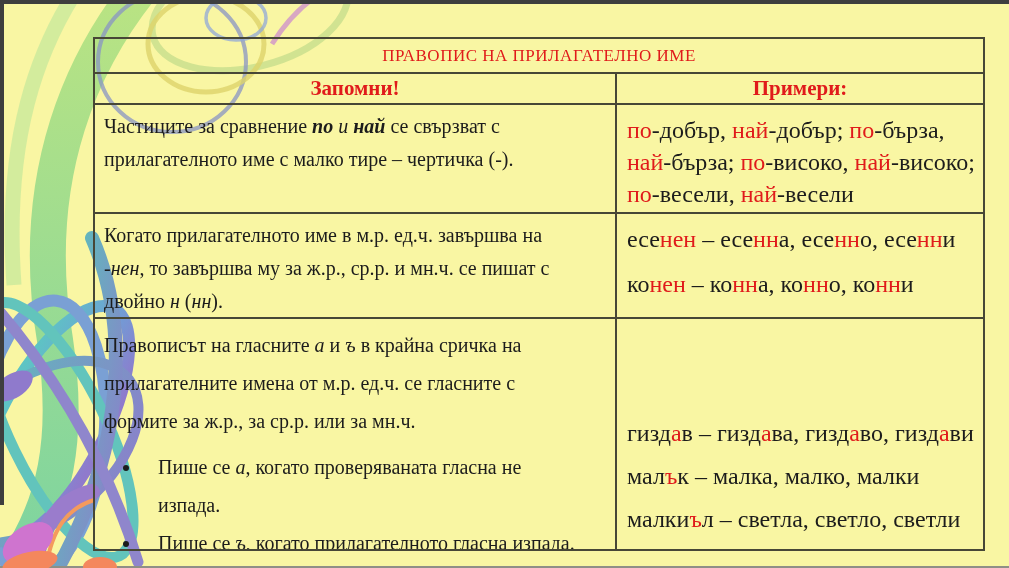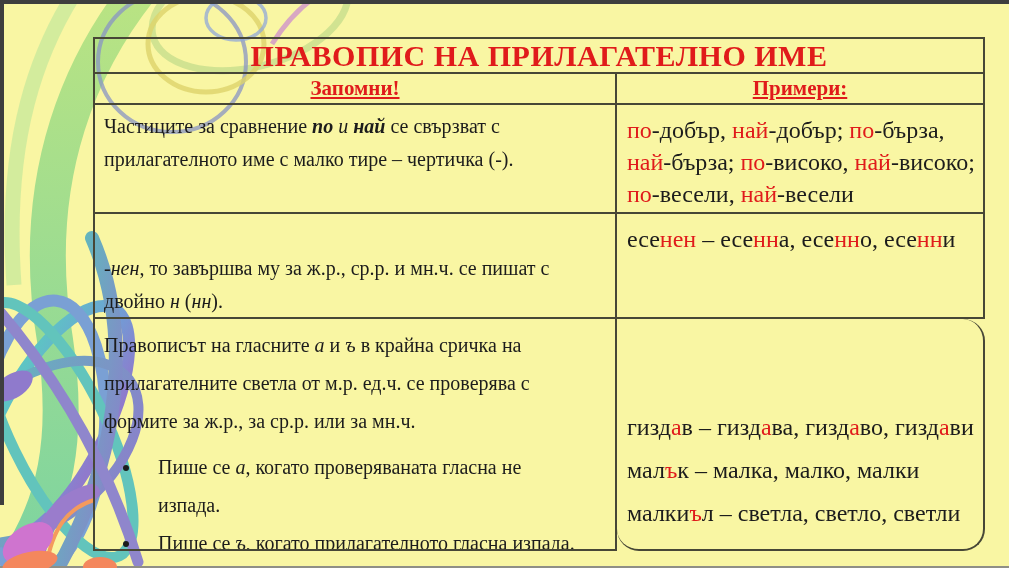--- a/index.html
+++ b/index.html
@@ -32,42 +32,42 @@
     background:transparent;
   }
   .cell{
     border-right:2px solid var(--border);
     border-bottom:2px solid var(--border);
     overflow:hidden;
   }
   .title-cell{
     grid-column:1/3;
     display:flex;align-items:center;justify-content:center;
-    font-size:30px;font-weight:bold;color:var(--red);
+    font-size:17px;font-weight:normal;color:var(--red);
     letter-spacing:.5px;
   }
   .head-cell{
     display:flex;align-items:center;justify-content:center;
-    font-size:21px;font-weight:bold;color:var(--red);text-decoration:underline;
+    font-size:21px;font-weight:bold;color:var(--red);
   }
   .rule-cell{
     font-size:20px;line-height:33px;
     padding:5px 10px 4px 9px;
   }
   .rule-cell.tall{line-height:38px;padding-top:7px;}
   .rule-cell ul{margin:8px;padding-left:30px;}
   .rule-cell li{padding-left:16px;}
   .ex-cell{
     font-size:24px;line-height:32px;
     padding:9px 6px 0 10px;
   }
   .ex-cell p{margin:0 0 13px 0;}
   .ex-cell.bottom{
     display:flex;flex-direction:column;justify-content:flex-end;
-    padding-bottom:8px;line-height:30px;border-radius:22px;
+    padding-bottom:2px;line-height:30px;
   }
   .red{color:var(--red);}
   .it{font-style:italic;}
   .bd{font-weight:bold;}
 </style>
 </head>
 <body>
 
 <svg class="deco" viewBox="0 0 1009 568" xmlns="http://www.w3.org/2000/svg" aria-hidden="true">
   <defs>
@@ -124,27 +124,28 @@
   <div class="cell title-cell">ПРАВОПИС НА ПРИЛАГАТЕЛНО ИМЕ</div>
 
   <div class="cell head-cell">Запомни!</div>
   <div class="cell head-cell">Примери:</div>
 
   <div class="cell rule-cell"><span>Частиците за сравнение </span><span class="it bd">по</span><span class="it"> и </span><span class="it bd">най</span><span> се свързват с </span><br><span>прилагателното име с малко тире – чертичка (-).</span></div>
   <div class="cell ex-cell">
       <p><span class="red">по</span><span>-добър, </span><span class="red">най</span><span>-добър; </span><span class="red">по</span><span>-бърза, </span><br><span class="red">най</span><span>-бърза; </span><span class="red">по</span><span>-високо, </span><span class="red">най</span><span>-високо; </span><br><span class="red">по</span><span>-весели, </span><span class="red">най</span><span>-весели</span></p>
     </div>
 
-  <div class="cell rule-cell"><br><span class="it">-нен</span><span>, то завършва му за ж.р., ср.р. и мн.ч. се пишат с </span><br><span>двойно </span><span class="it">н</span><span> (</span><span class="it">нн</span><span>).</span></div>
+  <div class="cell rule-cell"><span>Когато прилагателното име в м.р. ед.ч. завършва на </span><br><span class="it">-нен</span><span>, то завършва му за ж.р., ср.р. и мн.ч. се пишат с </span><br><span>двойно </span><span class="it">н</span><span> (</span><span class="it">нн</span><span>).</span></div>
   <div class="cell ex-cell">
       <p><span>есе</span><span class="red">нен</span><span> – есе</span><span class="red">нн</span><span>а, есе</span><span class="red">нн</span><span>о, есе</span><span class="red">нн</span><span>и</span></p>
+      <p><span>ко</span><span class="red">нен</span><span> – ко</span><span class="red">нн</span><span>а, ко</span><span class="red">нн</span><span>о, ко</span><span class="red">нн</span><span>и</span></p>
     </div>
 
   <div class="cell rule-cell tall">
-    <div><span>Правописът на гласните </span><span class="it">а</span><span> и </span><span class="it">ъ</span><span> в крайна сричка на </span><br><span>прилагателните светла от м.р. ед.ч. се проверява с </span><br><span>формите за ж.р., за ср.р. или за мн.ч.</span></div>
+    <div><span>Правописът на гласните </span><span class="it">а</span><span> и </span><span class="it">ъ</span><span> в крайна сричка на </span><br><span>прилагателните имена от м.р. ед.ч. се гласните с </span><br><span>формите за ж.р., за ср.р. или за мн.ч.</span></div>
     <ul>
         <li><span>Пише се </span><span class="it">а</span><span>, когато проверяваната гласна не </span><br><span>изпада.</span></li>
         <li><span>Пише се </span><span class="it">ъ</span><span>, когато прилагателното гласна изпада.</span></li>
       </ul>
   </div>
   <div class="cell ex-cell bottom">
       <p><span>гизд</span><span class="red">а</span><span>в – гизд</span><span class="red">а</span><span>ва, гизд</span><span class="red">а</span><span>во, гизд</span><span class="red">а</span><span>ви</span></p>
       <p><span>мал</span><span class="red">ъ</span><span>к – малка, малко, малки</span></p>
       <p><span>малки</span><span class="red">ъ</span><span>л – светла, светло, светли</span></p>
     </div>

